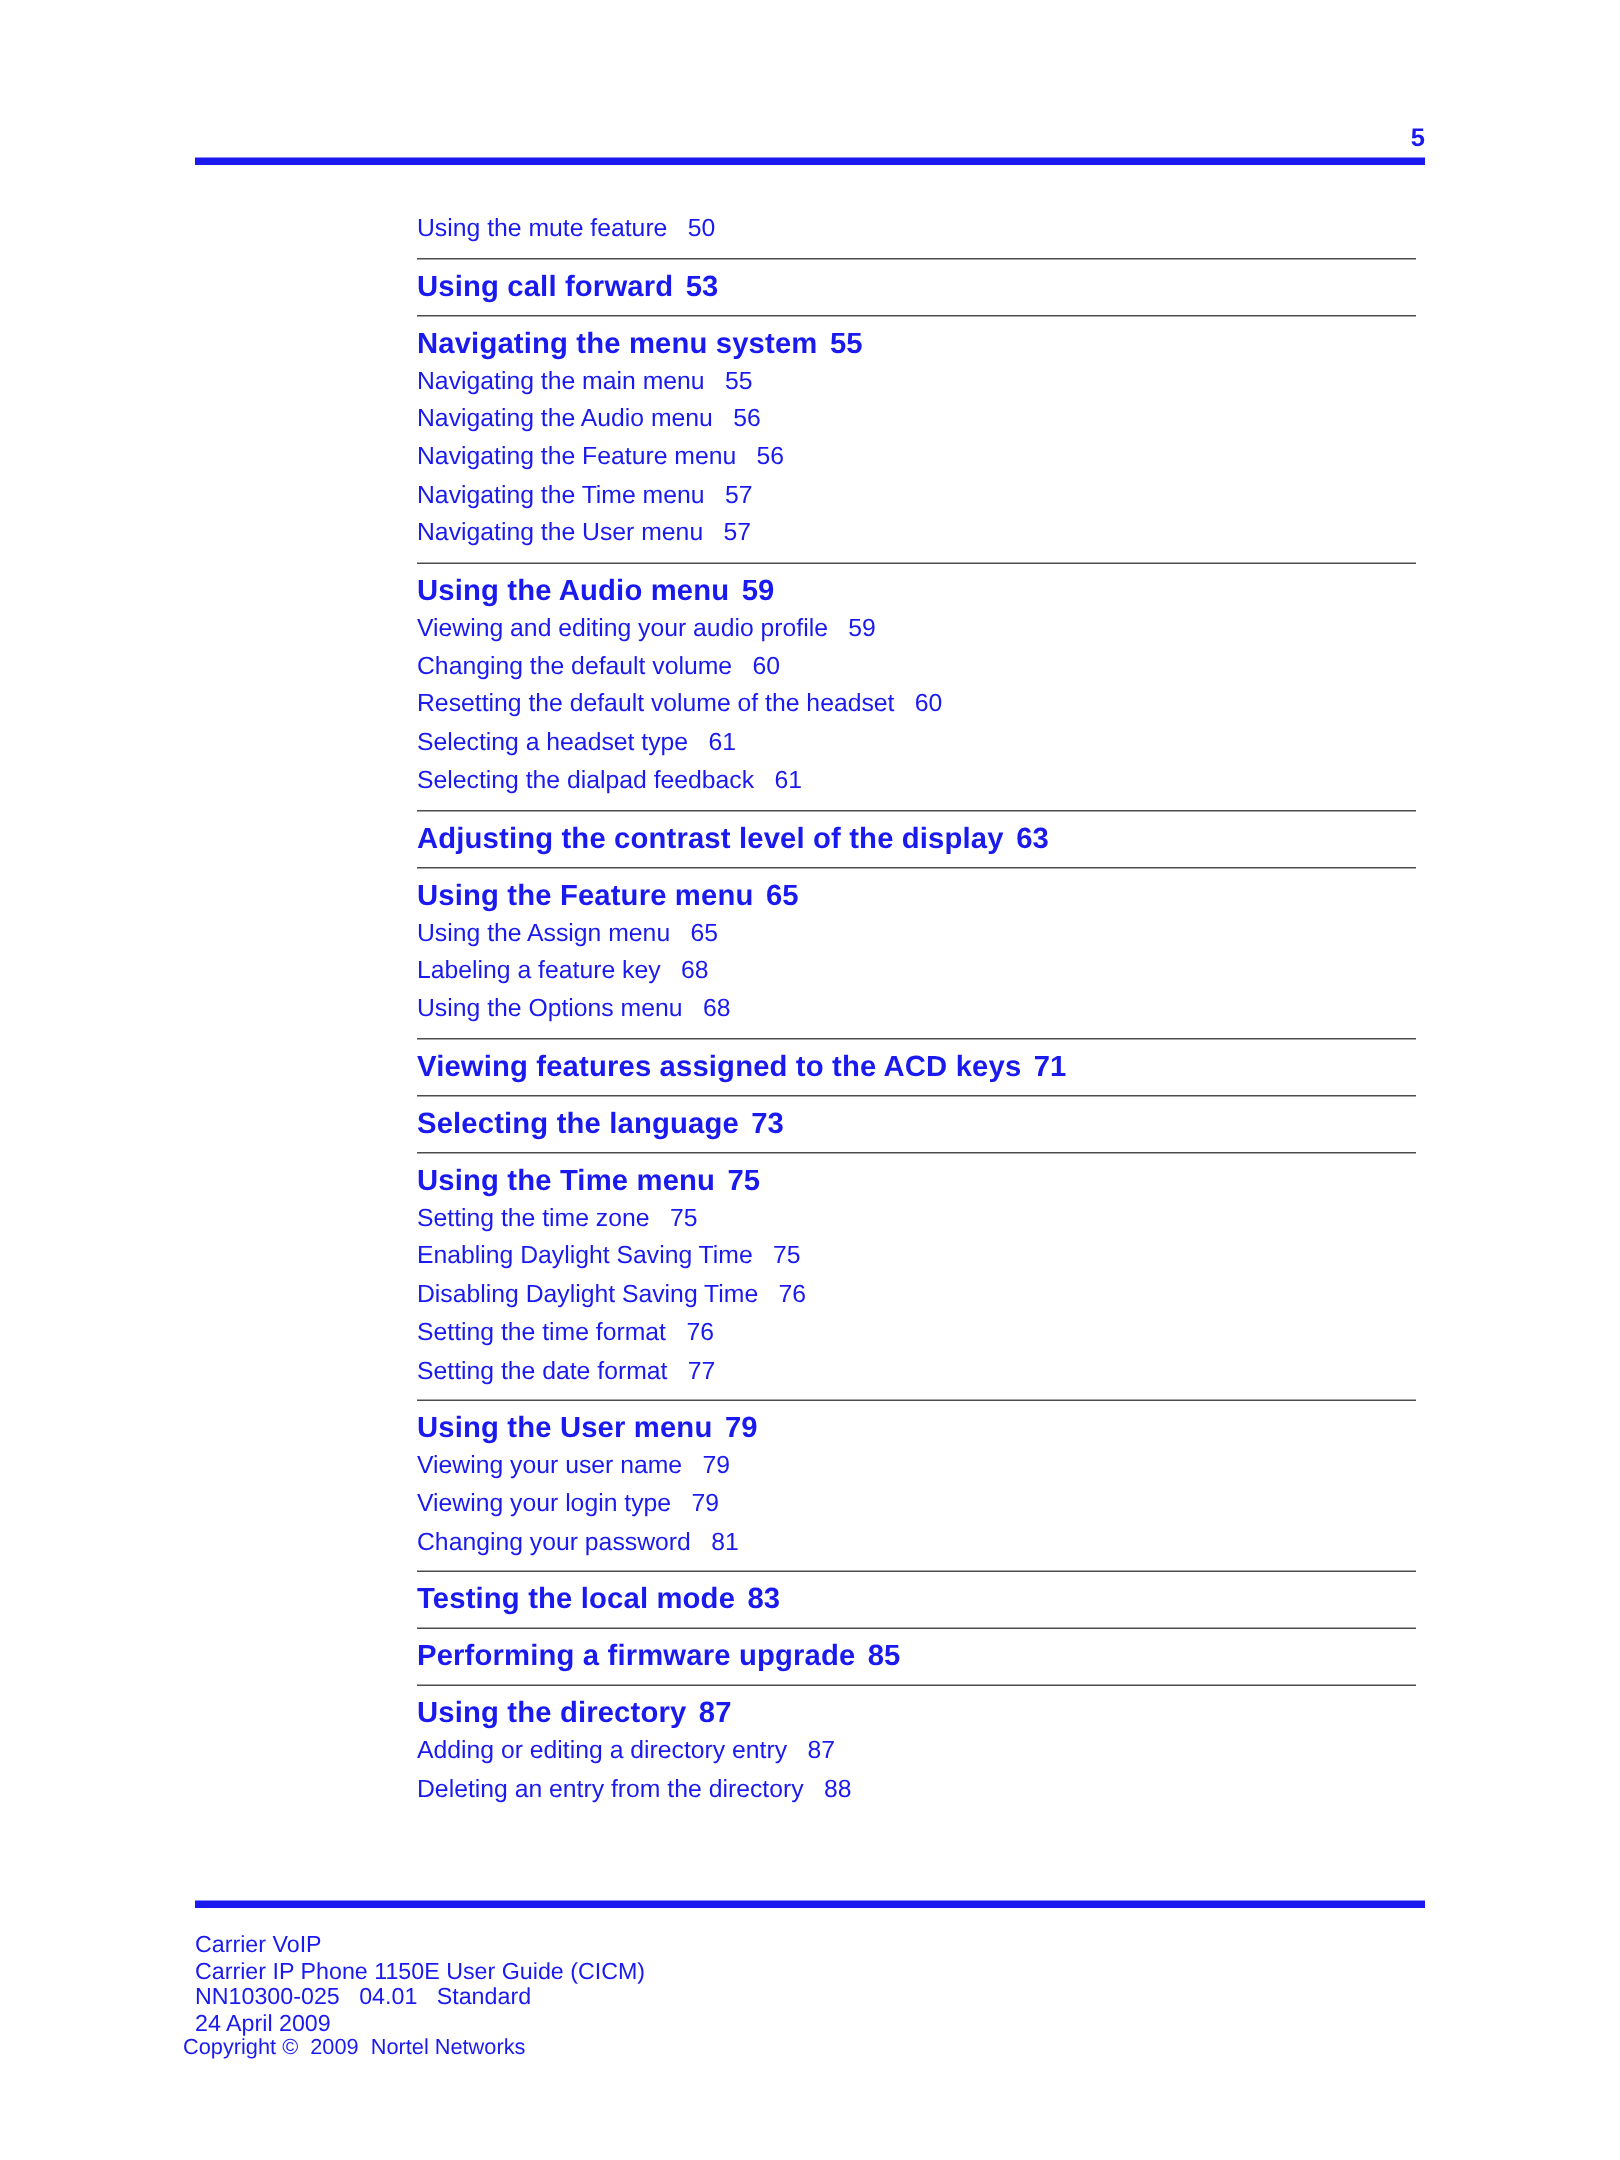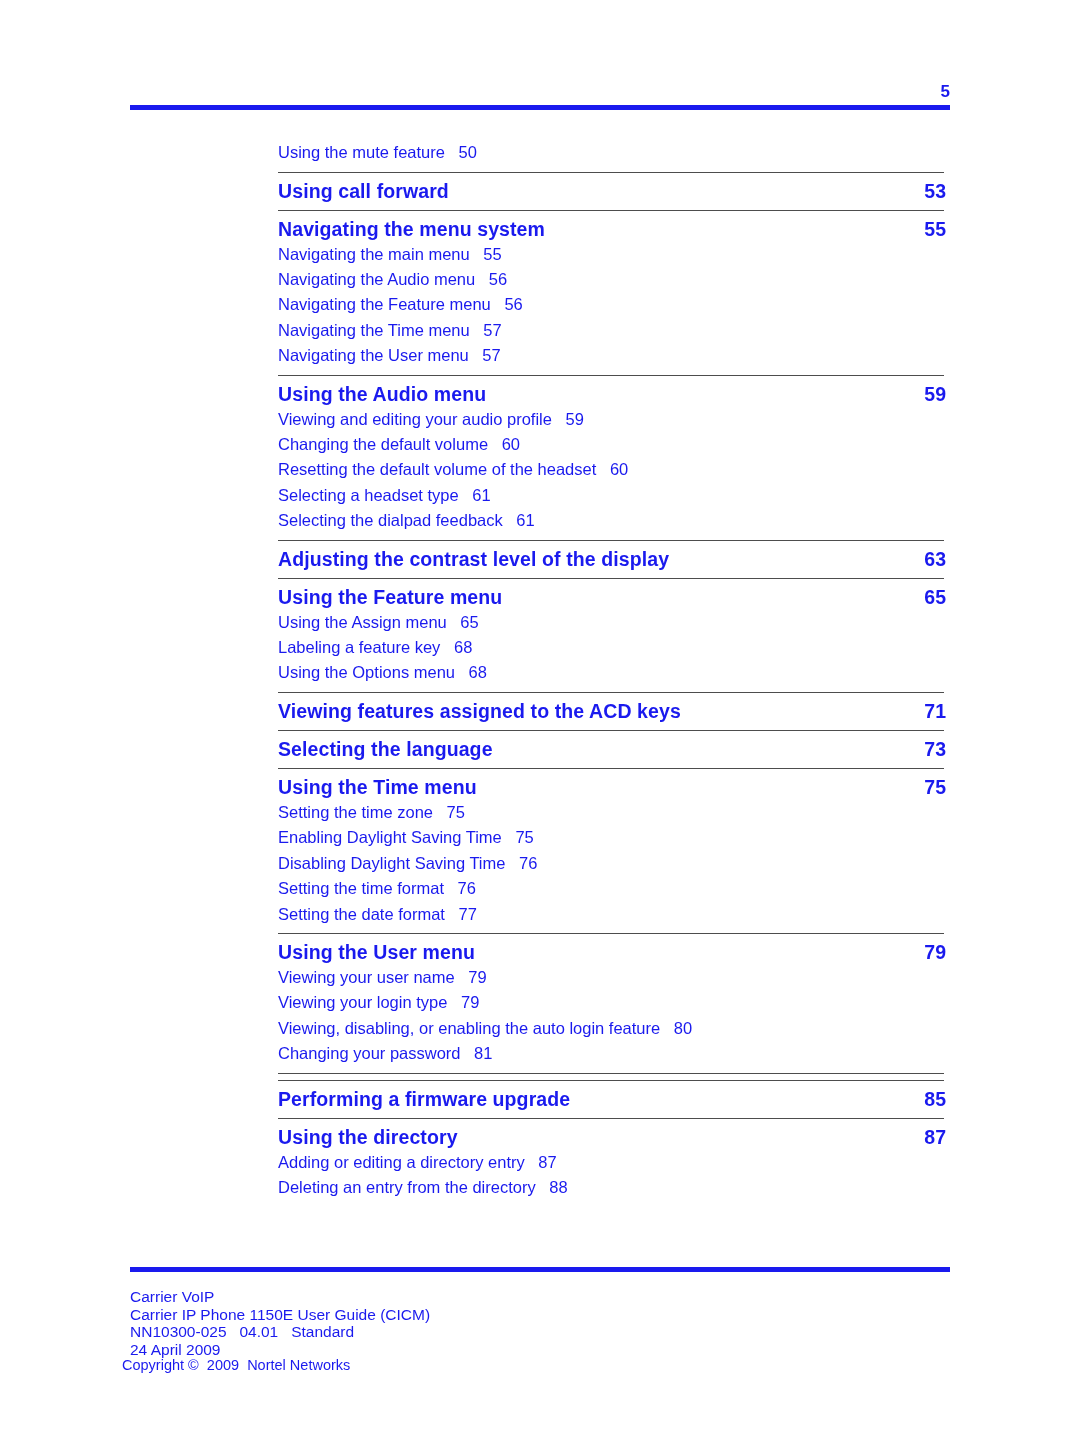--- a/index.html
+++ b/index.html
@@ -66,21 +66,20 @@
   .sep {
     height: 1px;
     background: #4d4d4d;
     width: 666px;
     margin-top: 6px;
     margin-bottom: 5px;
   }
   .head-row {
     display: flex;
     align-items: baseline;
-    justify-content: space-between;
     width: 668px;
   }
   .head-title {
     font-size: 19.5px;
     font-weight: bold;
     color: #1a1aee;
     line-height: 26px;
     letter-spacing: 0.1px;
   }
   .head-page {
@@ -235,26 +234,29 @@
       </div>
       <div class="section">
         <div class="sep"></div>
         <div class="head-row">
           <div class="head-title">Using the User menu</div>
           <div class="head-page">79</div>
         </div>
         <ul class="sub-list">
           <li><span>Viewing your user name</span><span class="pg"> 79</span></li>
           <li><span>Viewing your login type</span><span class="pg"> 79</span></li>
-          <li><span>Viewing, disabling, or enabling the auto login feature</span><span class="pg"> 80</span></li>
           <li><span>Changing your password</span><span class="pg"> 81</span></li>
         </ul>
       </div>
       <div class="section">
         <div class="sep"></div>
+        <div class="head-row">
+          <div class="head-title">Testing the local mode</div>
+          <div class="head-page">83</div>
+        </div>
       </div>
       <div class="section">
         <div class="sep"></div>
         <div class="head-row">
           <div class="head-title">Performing a firmware upgrade</div>
           <div class="head-page">85</div>
         </div>
       </div>
       <div class="section">
         <div class="sep"></div>

